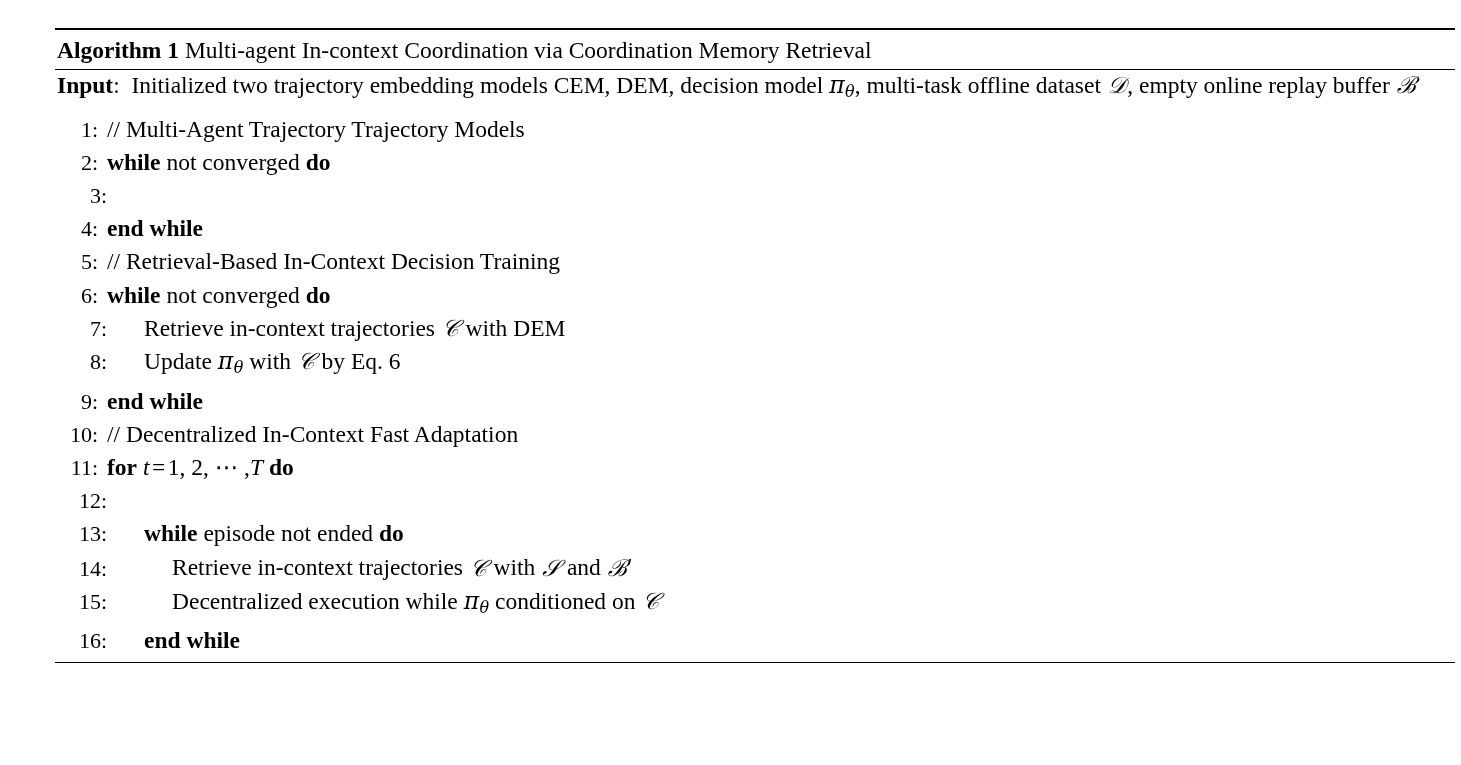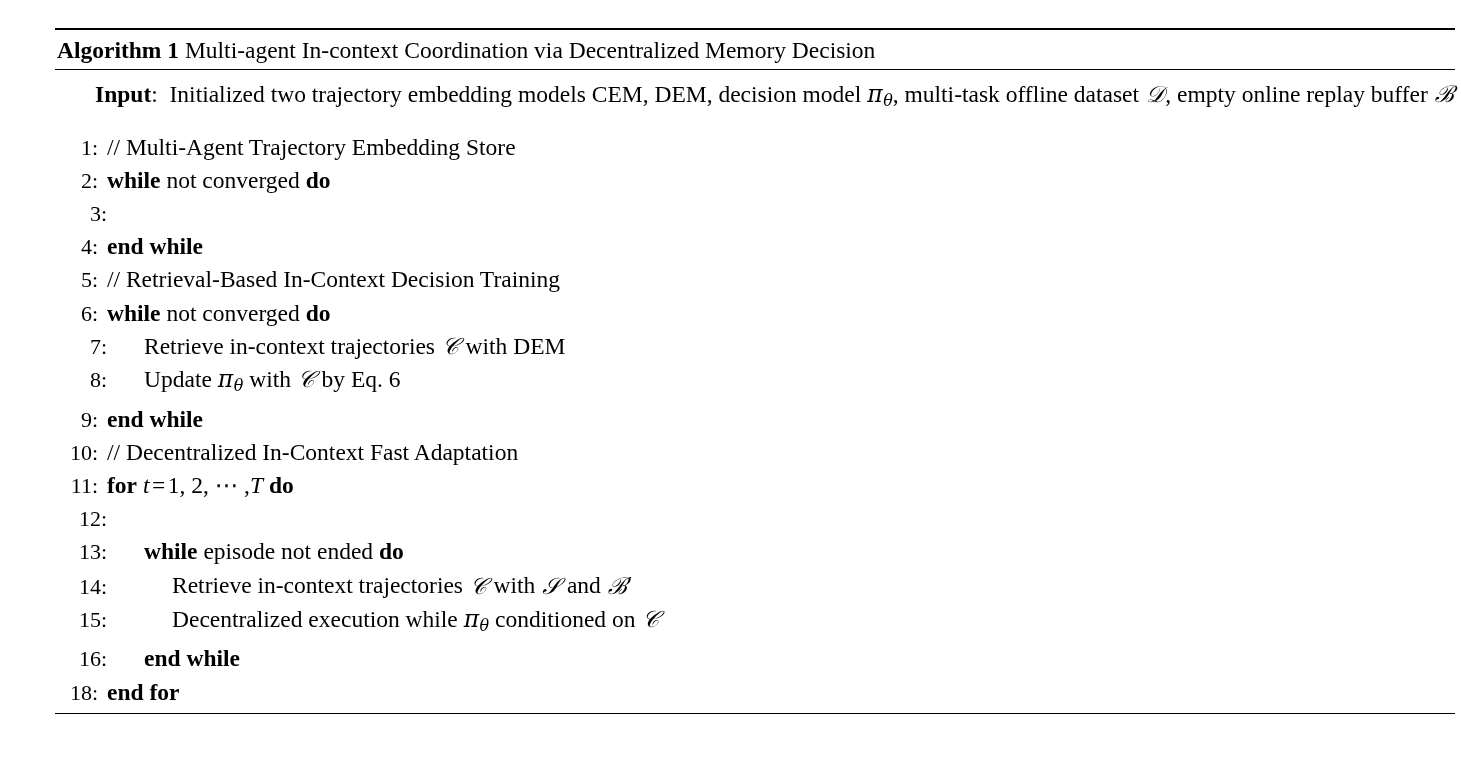--- a/index.html
+++ b/index.html
@@ -36,23 +36,22 @@
     font-size: 23.5px;
     line-height: 36px;
     padding: 2px 0 1px 2px;
     white-space: nowrap;
   }
   .caption .algname {
     font-weight: bold;
   }
   .io-block {
     font-size: 23.5px;
-    line-height: 42px;
+    line-height: 25px;
     padding: 3px 0 4px 2px;
-    text-align: right;
   }
   .io-block .kw {
     font-weight: bold;
   }
   .lines {
     padding: 5px 0 4px 0;
   }
   .ln {
     display: flex;
     align-items: baseline;
@@ -104,34 +103,34 @@
   .mathsp { padding: 0 2.5px; }
 </style>
 </head>
 <body>
 
 <div class="algorithm">
 
   <hr class="rule-thick">
 
   <div class="caption">
-    <span class="algname">Algorithm 1</span><span>&nbsp;</span><span>Multi-agent In-context Coordination via Decentralized Memory Decision</span>
+    <span class="algname">Algorithm 1</span><span>&nbsp;</span><span>Multi-agent In-context Coordination via Coordination Memory Retrieval</span>
   </div>
 
   <hr class="rule-thin">
 
   <div class="io-block">
     <span class="kw">Input</span><span>:</span><span>&nbsp; </span><span>Initialized two trajectory embedding models CEM, DEM, decision model </span><span class="pi">π</span><span class="sub">θ</span><span>, multi-task offline dataset </span><span class="cal">𝒟</span><span>, empty online replay buffer </span><span class="cal">ℬ</span>
   </div>
 
   <div class="lines">
 
     <div class="ln">
       <span class="num">1:</span>
-      <span class="body"><span>// Multi-Agent Trajectory Embedding Store</span></span>
+      <span class="body"><span>// Multi-Agent Trajectory Trajectory Models</span></span>
     </div>
 
     <div class="ln">
       <span class="num">2:</span>
       <span class="body"><b>while</b><span> not converged </span><b>do</b></span>
     </div>
 
     <div class="ln ind1">
       <span class="num">3:</span>
     </div>
@@ -194,22 +193,18 @@
       <span class="num">15:</span>
       <span class="body"><span>Decentralized execution while </span><span class="pi">π</span><span class="sub">θ</span><span> conditioned on </span><span class="cal">𝒞</span></span>
     </div>
 
     <div class="ln ind1">
       <span class="num">16:</span>
       <span class="body"><b>end while</b></span>
     </div>
 
 
-    <div class="ln">
-      <span class="num">18:</span>
-      <span class="body"><b>end for</b></span>
-    </div>
 
   </div>
 
   <hr class="rule-thin">
 
 </div>
 
 </body></html>

